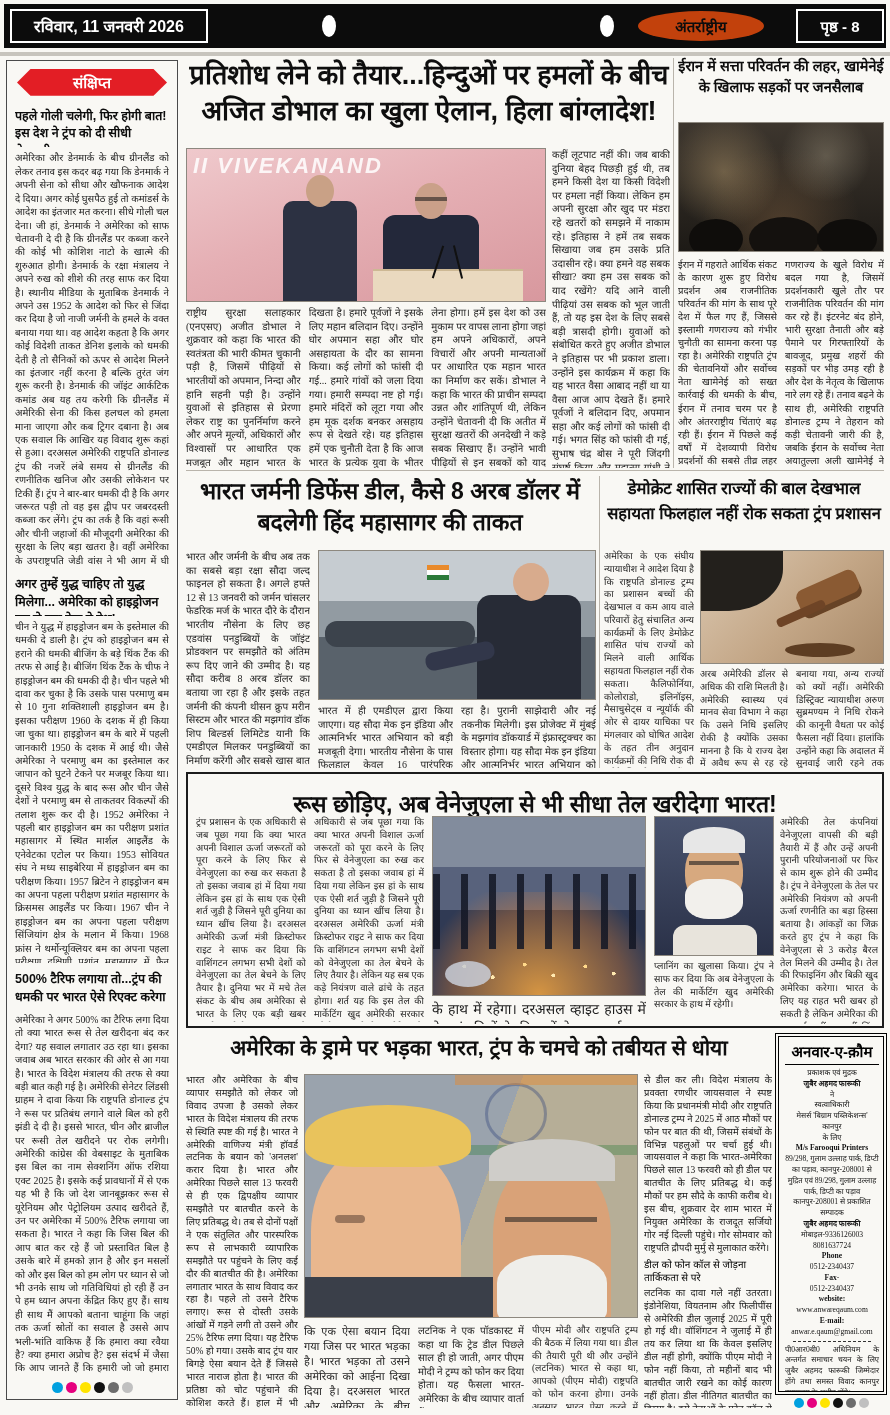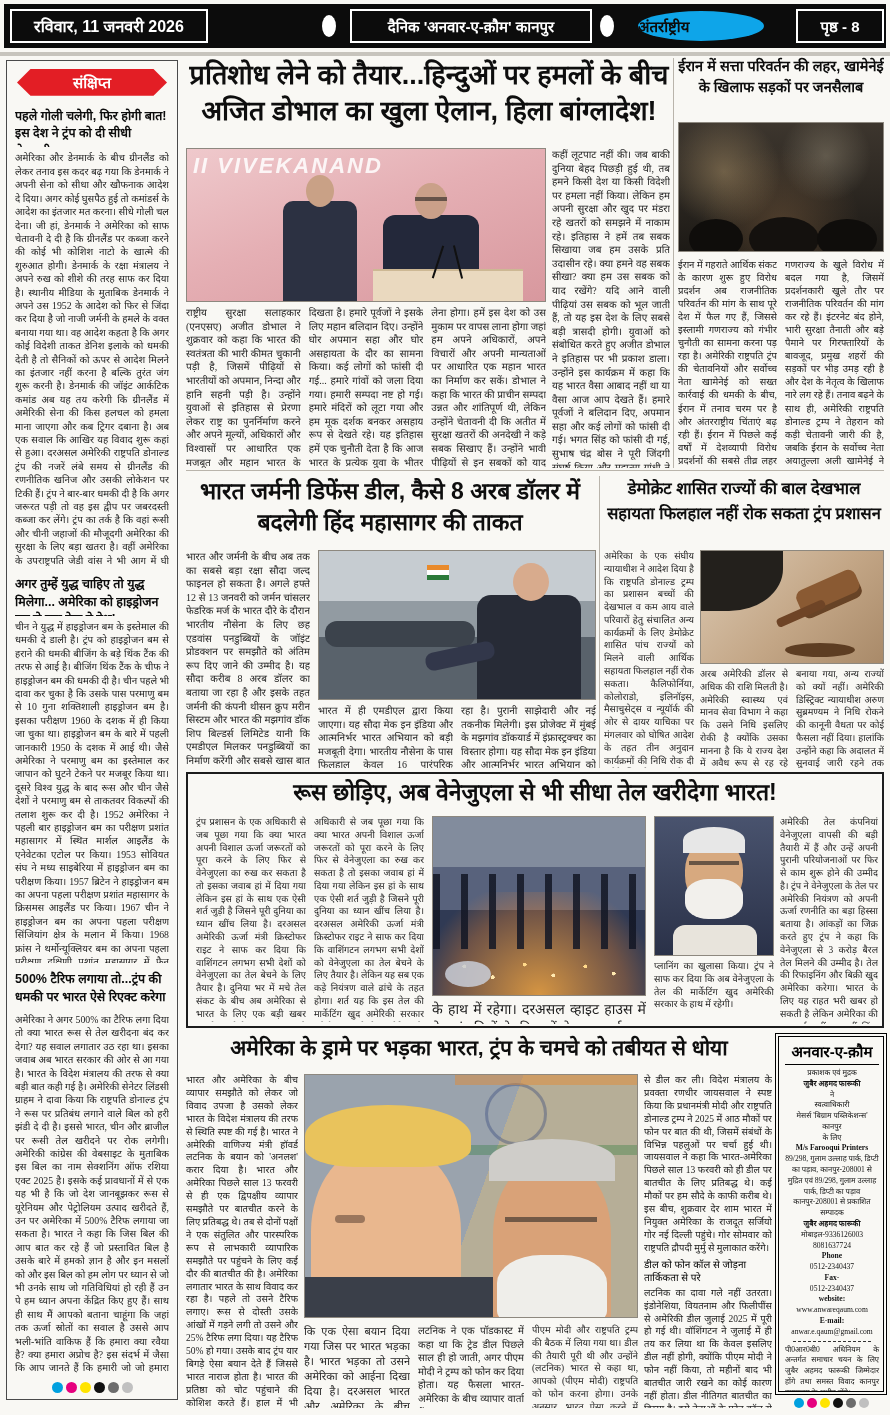--- a/index.html
+++ b/index.html
@@ -4,21 +4,21 @@
 <style>
   html,body{margin:0;padding:0;background:#e8e6e1;}
   #page{position:relative;width:890px;height:1415px;background:#f9f8f4;margin:0 auto;overflow:hidden;
         font-family:"Liberation Serif","DejaVu Serif",serif;}
   .abs{position:absolute;box-sizing:border-box;}
   
   .hbar{background:#0c0c0c;}
   .hbox{border:2px solid #fff;color:#fff;display:flex;align-items:center;justify-content:center;
         font-family:"Liberation Sans","DejaVu Sans",sans-serif;font-weight:700;}
   .hdot{background:#fff;border-radius:50%;}
-  .hoval{background:#0ea5e9;color:#0c0c0c;border-radius:50%;display:flex;align-items:center;justify-content:flex-start;
+  .hoval{background:#c2410c;color:#0c0c0c;border-radius:50%;display:flex;align-items:center;justify-content:center;
          font-family:"Liberation Sans","DejaVu Sans",sans-serif;font-weight:700;}
   .grayrule{background:#c7c4bd;}
   
   .headline{font-family:"Liberation Sans","DejaVu Sans",sans-serif;font-weight:700;text-align:center;
             color:#0e0e0e;overflow:hidden;}
   .bodytext{font-size:10px;line-height:1.36;text-align:justify;color:#1e1e1e;overflow:hidden;}
   .cols{display:flex;}
   .cols > div{flex:1;overflow:hidden;}
   .cols > div + div{margin-left:8px;padding-left:0px;}
   .vsep{background:#b9b4ab;width:1px;}
@@ -51,23 +51,20 @@
 </head>
 <body>
 
 <div id="page">
 
   <div class="abs hbar" style="left:4px;top:4px;width:882px;height:44px;">
     <div class="abs hbox" style="left:6px;top:5px;width:198px;height:34px;font-size:16px;">
       <span>रविवार, 11 जनवरी 2026</span>
     </div>
     <div class="abs hdot" style="left:318px;top:11px;width:14px;height:22px;"></div>
-    <div class="abs hbox" style="left:346px;top:5px;width:242px;height:34px;font-size:15px;">
-      <span>दैनिक 'अनवार-ए-क़ौम' कानपुर</span>
-    </div>
     <div class="abs hdot" style="left:596px;top:11px;width:14px;height:22px;"></div>
     <div class="abs hoval" style="left:634px;top:7px;width:126px;height:30px;font-size:15px;">
       <span>अंतर्राष्ट्रीय</span>
     </div>
     <div class="abs hbox" style="left:792px;top:5px;width:88px;height:34px;font-size:15px;">
       <span>पृष्ठ - 8</span>
     </div>
   </div>
   <div class="abs grayrule" style="left:0;top:52px;width:890px;height:4px;"></div>
 
@@ -153,21 +150,21 @@
     <div class="pel" style="left:96px;top:28px;width:64px;height:30px;background:#8a5a33;border-radius:8px;transform:rotate(-24deg);box-shadow:inset 0 -6px 0 rgba(0,0,0,.25);"></div>
     <div class="pel" style="left:74px;top:58px;width:52px;height:9px;background:#6e4426;border-radius:4px;transform:rotate(-24deg);"></div>
     <div class="pel" style="left:84px;bottom:6px;width:70px;height:14px;background:#5d3d22;border-radius:50%;"></div>
   </div>
   <div class="abs cols" style="left:700px;top:668px;width:184px;height:100px;">
     <div class="bodytext" style="font-size:9.4px;">अरब अमेरिकी डॉलर से अधिक की राशि मिलती है। अमेरिकी स्वास्थ्य एवं मानव सेवा विभाग ने कहा कि उसने निधि इसलिए रोकी है क्योंकि उसका मानना है कि ये राज्य देश में अवैध रूप से रह रहे लोगों को लाभ दे रहे हैं। हालांकि विभाग ने इसके कोई सबूत नहीं दिए और यह भी स्पष्ट नहीं किया कि केवल इन्हीं राज्यों को क्यों निशाना</div>
     <div class="bodytext" style="font-size:9.4px;">बनाया गया, अन्य राज्यों को क्यों नहीं। अमेरिकी डिस्ट्रिक्ट न्यायाधीश अरुण सुब्रमण्यम ने निधि रोकने की कानूनी वैधता पर कोई फैसला नहीं दिया। हालांकि उन्होंने कहा कि अदालत में सुनवाई जारी रहने तक कम से कम 14 दिन के लिए मौजूदा स्थिति बनाए रखने के लिए पांचों राज्यों ने आवश्यक कानूनी मानक पूरे कर लिए हैं।</div>
   </div>
 
   <div class="abs" style="left:186px;top:772px;width:698px;height:256px;border:2px solid #1c1c1c;background:#f9f8f4;">
-    <div class="headline" style="position:absolute;left:0;top:4px;width:100%;height:32px;font-size:23px;line-height:1.3;">रूस छोड़िए, अब वेनेजुएला से भी सीधा तेल खरीदेगा भारत!</div>
+    <div class="headline" style="position:absolute;left:0;top:16px;width:100%;height:32px;font-size:23px;line-height:1.3;">रूस छोड़िए, अब वेनेजुएला से भी सीधा तेल खरीदेगा भारत!</div>
     <div class="bodytext abs" style="left:8px;top:42px;width:110px;height:206px;font-size:9.4px;">ट्रंप प्रशासन के एक अधिकारी से जब पूछा गया कि क्या भारत अपनी विशाल ऊर्जा जरूरतों को पूरा करने के लिए फिर से वेनेजुएला का रुख कर सकता है तो इसका जवाब हां में दिया गया लेकिन इस हां के साथ एक ऐसी शर्त जुड़ी है जिसने पूरी दुनिया का ध्यान खींच लिया है। दरअसल अमेरिकी ऊर्जा मंत्री क्रिस्टोफर राइट ने साफ कर दिया कि वाशिंगटन लगभग सभी देशों को वेनेजुएला का तेल बेचने के लिए तैयार है। दुनिया भर में मचे तेल संकट के बीच अब अमेरिका से भारत के लिए एक बड़ी खबर सामने आई है। ट्रंप प्रशासन ने संकेत दे दिए हैं कि वह भारत को वेनेजुएला से कच्चा तेल खरीदने की इजाजत देने के लिए तैयार है। दरअसल ट्रंप प्रशासन के एक</div>
     <div class="bodytext abs" style="left:126px;top:42px;width:110px;height:206px;font-size:9.4px;">अधिकारी से जब पूछा गया कि क्या भारत अपनी विशाल ऊर्जा जरूरतों को पूरा करने के लिए फिर से वेनेजुएला का रुख कर सकता है तो इसका जवाब हां में दिया गया लेकिन इस हां के साथ एक ऐसी शर्त जुड़ी है जिसने पूरी दुनिया का ध्यान खींच लिया है। दरअसल अमेरिकी ऊर्जा मंत्री क्रिस्टोफर राइट ने साफ कर दिया कि वाशिंगटन लगभग सभी देशों को वेनेजुएला का तेल बेचने के लिए तैयार है। लेकिन यह सब एक कड़े नियंत्रण वाले ढांचे के तहत होगा। शर्त यह कि इस तेल की मार्केटिंग खुद अमेरिकी सरकार करेगी। सारा लेनदेन अमेरिका के हिसाब से होगा और पैसा भी तय खातों में ही जाएगा। यानी तेल वेनेजुएला का होगा लेकिन उसका पूरा कंट्रोल और कमाई का रास्ता अमेरिका</div>
     <div class="abs photo" style="left:244px;top:42px;width:214px;height:180px;background:linear-gradient(#828c9d 0 28%,#58627c 28% 52%,#303a54 52%);">
       <div class="pel" style="left:0;bottom:0;width:100%;height:58%;background:radial-gradient(ellipse at 50% 100%,rgba(255,172,62,.8),rgba(255,140,40,.3) 58%,transparent 80%);"></div>
       <div class="pel" style="left:0;bottom:26%;width:100%;height:42%;background:repeating-linear-gradient(90deg,rgba(18,22,36,.85) 0 7px,transparent 7px 28px);"></div>
       <div class="pel" style="left:8%;bottom:4%;width:84%;height:20%;background-image:radial-gradient(circle 2px at 8% 40%,#ffd98a 90%,transparent),radial-gradient(circle 2px at 24% 70%,#ffe9b0 90%,transparent),radial-gradient(circle 2px at 42% 35%,#ffd98a 90%,transparent),radial-gradient(circle 2px at 58% 65%,#ffe9b0 90%,transparent),radial-gradient(circle 2px at 76% 40%,#ffd98a 90%,transparent),radial-gradient(circle 2px at 92% 60%,#ffe9b0 90%,transparent);"></div>
       <div class="pel" style="left:12px;bottom:8px;width:46px;height:26px;background:#c9ced8;border-radius:50%;opacity:.85;"></div>
     </div>
     <div class="bodytext abs" style="left:244px;top:226px;width:214px;height:24px;font-size:14px;">के हाथ में रहेगा। दरअसल व्हाइट हाउस में तेल कंपनियों के दिग्गजों के साथ हुई एक अहम बैठक में ट्रंप ने इस पूरी</div>
     <div class="abs photo" style="left:466px;top:42px;width:120px;height:140px;background:linear-gradient(#49536e,#2a3148);">

